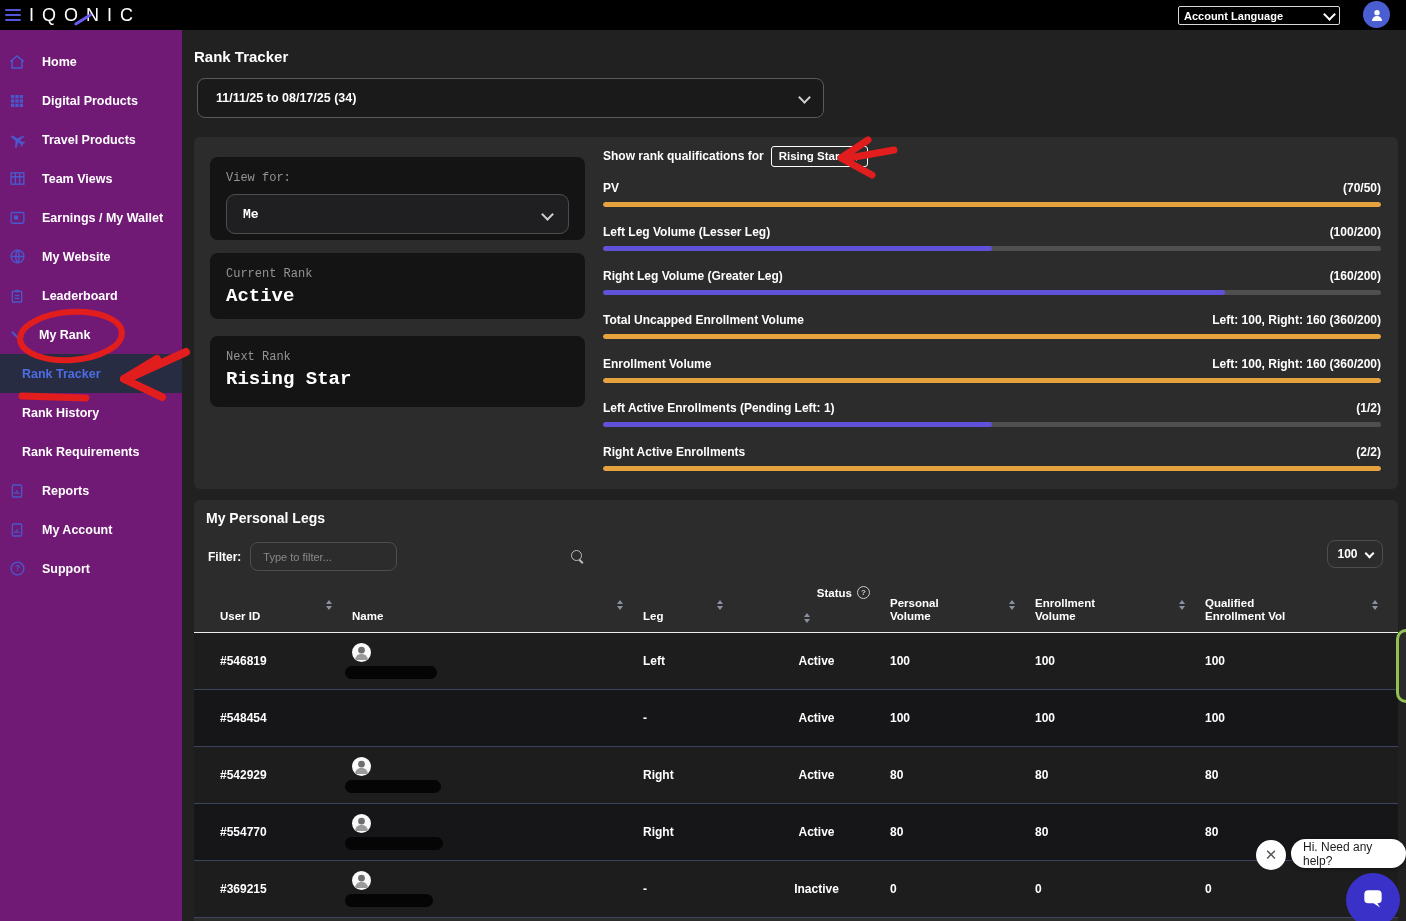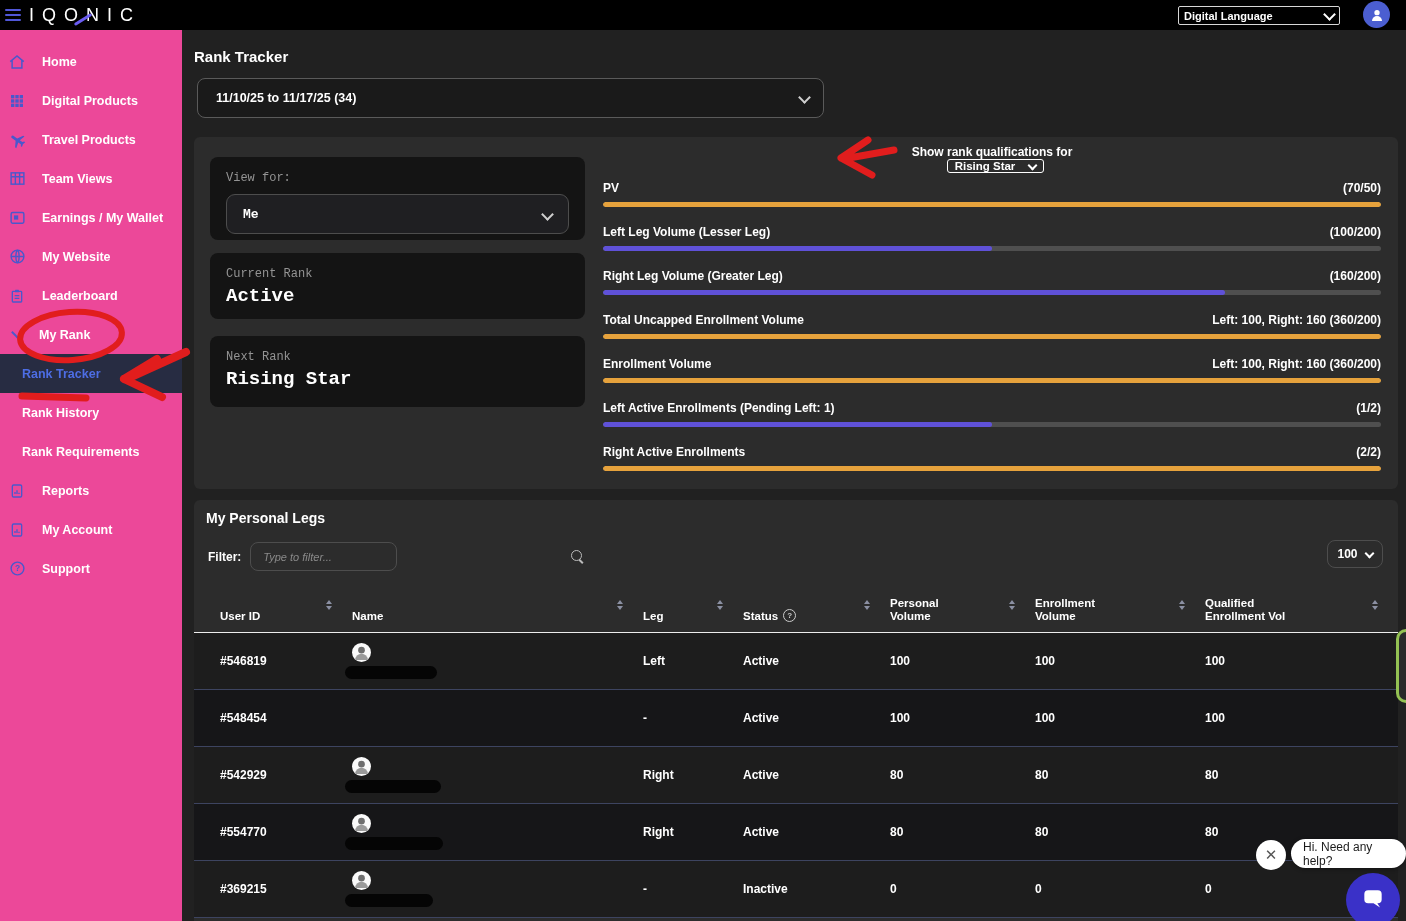--- a/index.html
+++ b/index.html
@@ -18,21 +18,21 @@
                font-size:11px;font-weight:700;cursor:pointer;}
   .lang-select .chev{color:#fff;margin-top:-3px;}
   .top-avatar{position:absolute;right:16px;top:1px;width:27px;height:27px;border-radius:50%;background:#4b5ed1;
               display:flex;align-items:center;justify-content:center;cursor:pointer;}
 
   
   .chev{display:inline-block;width:7px;height:7px;border-right:2px solid currentColor;border-bottom:2px solid currentColor;
         transform:rotate(45deg);}
 
   
-  .sidebar{position:absolute;top:30px;left:0;width:182px;bottom:0;background:#ec4899;padding-top:12px;z-index:2;}
+  .sidebar{position:absolute;top:30px;left:0;width:182px;bottom:0;background:#701a75;padding-top:12px;z-index:2;}
   .side-item{height:39px;display:flex;align-items:center;font-size:12.5px;font-weight:700;color:#fff;cursor:pointer;}
   .side-item .ic{width:18px;height:18px;margin-left:8px;margin-right:16px;flex:0 0 auto;display:flex;align-items:center;justify-content:center;}
   .side-item.sub{padding-left:22px;}
   .side-item.active{background:#272c42;color:#4d6de4;}
   .side-item .chev{color:#4a58cc;margin-left:13px;margin-right:17px;transform:rotate(45deg);margin-top:-4px;}
 
   
   .main{position:absolute;left:182px;top:30px;right:0;bottom:0;background:#212121;}
   .page-title{position:absolute;left:12px;top:18px;font-size:15px;font-weight:700;}
   .date-select{position:absolute;left:15px;top:48px;width:593px;height:38px;background:#1a1a1a;border:1px solid #5a5a5a;
@@ -49,51 +49,51 @@
   .card .lbl{font-size:12px;color:#949494;}
   .card1{top:20px;height:83px;}
   .card2{top:116px;height:66px;}
   .card3{top:199px;height:71px;}
   .me-select{margin-top:9px;height:38px;background:#1f1f22;border:1px solid #4d4d4d;border-radius:9px;display:flex;
              align-items:center;justify-content:space-between;padding:0 16px;font-size:13px;font-weight:700;cursor:pointer;}
   .rank-val{margin-top:4px;font-size:19px;font-weight:700;color:#fff;}
 
   
   .qual{position:absolute;left:409px;top:8px;width:778px;}
-  .qual-head{display:flex;align-items:center;height:22px;margin-bottom:15px;flex-direction:column;}
+  .qual-head{display:flex;align-items:center;height:22px;margin-bottom:15px;}
   .qual-head .qlabel{font-size:12px;font-weight:700;}
   .rank-select{margin-left:7px;height:19px;border:1.5px solid #fff;border-radius:3px;background:#2c2c2c;display:flex;
                align-items:center;padding:0 7px;font-size:11.5px;font-weight:700;cursor:pointer;}
   .rank-select .chev{width:5px;height:5px;margin-left:14px;margin-top:-2px;}
   .bar-block{margin-bottom:19px;}
   .bar-labels{display:flex;justify-content:space-between;font-size:12px;font-weight:700;margin-bottom:7px;line-height:13px;}
   .bar{height:5px;background:#4f4f4f;border-radius:3px;overflow:hidden;}
   .bar-fill{height:100%;border-radius:3px;}
 
   
   .pl-title{position:absolute;left:12px;top:10px;font-size:14px;font-weight:700;}
   .filter-row{position:absolute;left:14px;top:42px;display:flex;align-items:center;}
   .filter-lbl{font-size:12px;font-weight:700;margin-right:9px;}
   .filter-input{width:147px;height:29px;background:transparent;border:1px solid #4d4d4d;border-radius:8px;color:#ddd;
-                font-size:11px;padding:0 26px 0 12px;box-sizing:border-box;outline:none;font-family:"Liberation Sans",sans-serif;font-style:italic;}
+                font-size:11px;padding:0 26px 0 12px;box-sizing:border-box;outline:none;font-family:"Liberation Sans",sans-serif;}
   .filter-input::placeholder{color:#8a8a8a;}
   .search-ic{position:absolute;left:158px;top:7px;width:9px;height:9px;border:1.5px solid #bbb;border-radius:50%;}
   .search-ic::after{content:"";position:absolute;left:8px;top:8px;width:5px;height:1.5px;background:#bbb;transform:rotate(45deg);transform-origin:0 0;}
   .pp-select{position:absolute;left:1133px;top:40px;width:56px;height:28px;border:1px solid #4d4d4d;border-radius:8px;
              display:flex;align-items:center;justify-content:center;gap:8px;font-size:12px;font-weight:700;cursor:pointer;box-sizing:border-box;}
   .pp-select .chev{width:5px;height:5px;margin-top:-2px;}
 
   
   .thead{position:absolute;left:0;top:86px;width:100%;height:46px;display:flex;}
   .tbody{position:absolute;left:0;top:132px;width:100%;border-top:1px solid #ededed;}
   .th,.td{box-sizing:border-box;display:flex;}
   .c1{width:158px;padding-left:26px;}
   .c2{width:291px;}
   .c3{width:100px;gap:20px;}
-  .c4{width:147px;}
+  .c4{width:147px;flex-direction:column;}
   .c5{width:145px;}
   .c6{width:170px;}
   .c7{flex:1;padding-right:16px;}
   .th{justify-content:space-between;align-items:flex-end;padding-bottom:9px;padding-right:20px;}
   .th .th-label{font-size:11.5px;font-weight:700;white-space:pre-line;line-height:13px;display:flex;align-items:flex-end;gap:5px;}
   .sort{align-self:center;display:flex;flex-direction:column;gap:2px;cursor:pointer;}
   .sort i{width:0;height:0;border-left:3.5px solid transparent;border-right:3.5px solid transparent;display:block;}
   .sort .up{border-bottom:4px solid #8b90a3;}
   .sort .dn{border-top:4px solid #8b90a3;}
   .help-ic{width:11px;height:11px;border:1px solid #ccc;border-radius:50%;font-size:8px;line-height:11px;text-align:center;
@@ -137,21 +137,21 @@
     <div class="burger">
         <i></i>
         <i></i>
         <i></i>
       </div>
     <div class="brand">
       <span>IQONIC</span>
       <span class="q-slash"></span>
     </div>
     <div class="lang-select">
-      <span>Digital Language</span>
+      <span>Account Language</span>
       <span class="chev"></span>
     </div>
     <div class="top-avatar">
       <svg width="16" height="16" viewBox="0 0 24 24">
         <circle cx="12" cy="8.5" r="4" fill="#fff"></circle>
           <path d="M4.5 21a7.5 7.5 0 0 1 15 0z" fill="#fff"></path>
       </svg>
     </div>
   </div>
 
@@ -264,21 +264,21 @@
           </svg>
         </span>
       <span>Support</span>
     </div>
   </div>
 
   <div class="main">
     <div class="page-title">Rank Tracker</div>
 
     <div class="date-select">
-      <span>11/10/25 to 11/17/25 (34)</span>
+      <span>11/11/25 to 08/17/25 (34)</span>
       <span class="chev"></span>
     </div>
 
     <div class="panel panel1">
 
       <div class="card card1">
         <div class="lbl">View for:</div>
         <div class="me-select">
           <span>Me</span>
           <span class="chev" style="color:#cfcfcf"></span>

